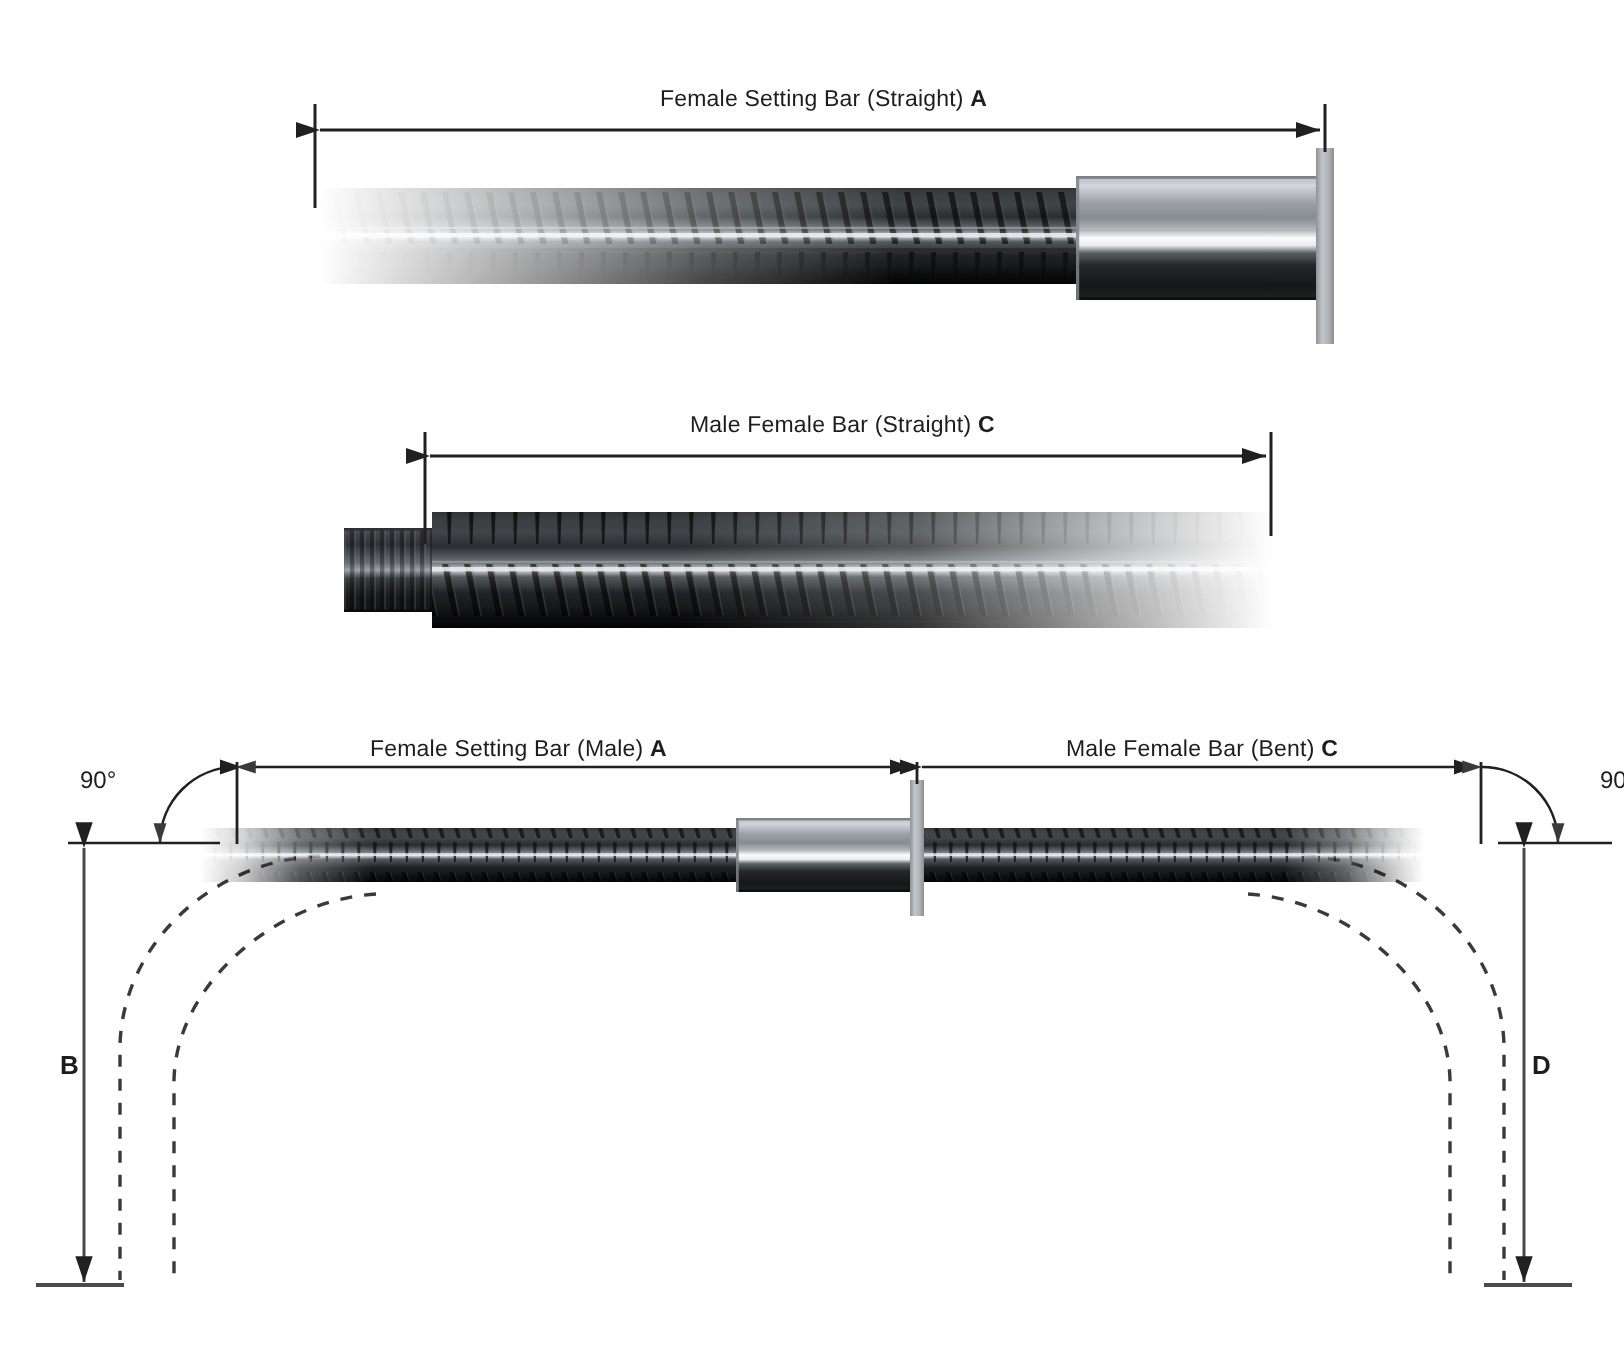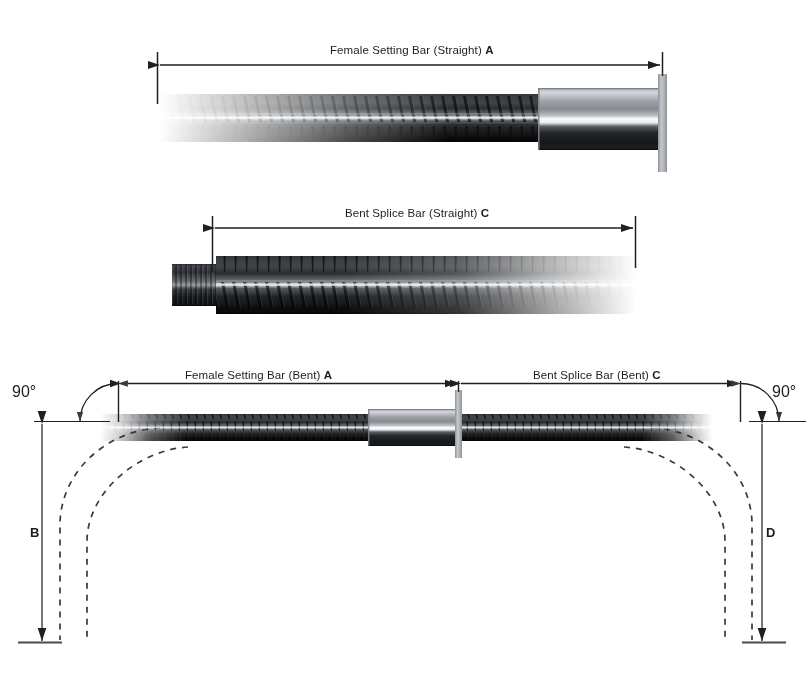--- a/index.html
+++ b/index.html
@@ -10,21 +10,21 @@
     background:#ffffff;
   }
   #stage{position:absolute;left:0;top:0;width:812px;height:576px;}
   svg#art{position:absolute;left:0;top:0;width:812px;height:680px;}
   .dimlabel{
     position:absolute;white-space:nowrap;font-size:11.5px;color:#1d1d1d;
     letter-spacing:0.1px;
   }
   .dimlabel b{font-weight:bold;}
   .anglelabel{
-    position:absolute;white-space:nowrap;font-size:16px;color:#1d1d1d;
+    position:absolute;white-space:nowrap;font-size:12px;color:#1d1d1d;margin-left:28px;
   }
   .bigletter{
     position:absolute;font-size:13px;font-weight:bold;color:#1d1d1d;
   }
 </style>
 </head>
 <body>
 
 <div id="stage">
 
@@ -284,27 +284,27 @@
       <line x1="18" y1="642.5" x2="62" y2="642.5" stroke="#4a4a4a" stroke-width="2"></line>
 
       <line x1="762" y1="424" x2="762" y2="641" stroke="#4a4a4a" stroke-width="1.5" marker-start="url(#arrL)" marker-end="url(#arrR)"></line>
       <line x1="742" y1="642.5" x2="786" y2="642.5" stroke="#4a4a4a" stroke-width="2"></line>
     </g>
   </svg>
 
   <div class="dimlabel" style="left:330px;top:44px;"><span>Female Setting Bar (Straight)</span>
     <b>A</b></div>
 
-  <div class="dimlabel" style="left:345px;top:207px;"><span>Bent Splice Bar (Straight)</span>
+  <div class="dimlabel" style="left:345px;top:207px;"><span>Male Female Bar (Straight)</span>
     <b>C</b></div>
 
-  <div class="dimlabel" style="left:185px;top:369px;"><span>Female Setting Bar (Bent)</span>
+  <div class="dimlabel" style="left:185px;top:369px;"><span>Female Setting Bar (Male)</span>
     <b>A</b></div>
 
-  <div class="dimlabel" style="left:533px;top:369px;"><span>Bent Splice Bar (Bent)</span>
+  <div class="dimlabel" style="left:533px;top:369px;"><span>Male Female Bar (Bent)</span>
     <b>C</b></div>
 
   <div class="anglelabel" style="left:12px;top:383px;">90°</div>
 
   <div class="anglelabel" style="left:772px;top:383px;">90°</div>
 
   <div class="bigletter" style="left:30px;top:525px;">B</div>
 
   <div class="bigletter" style="left:766px;top:525px;">D</div>
 

